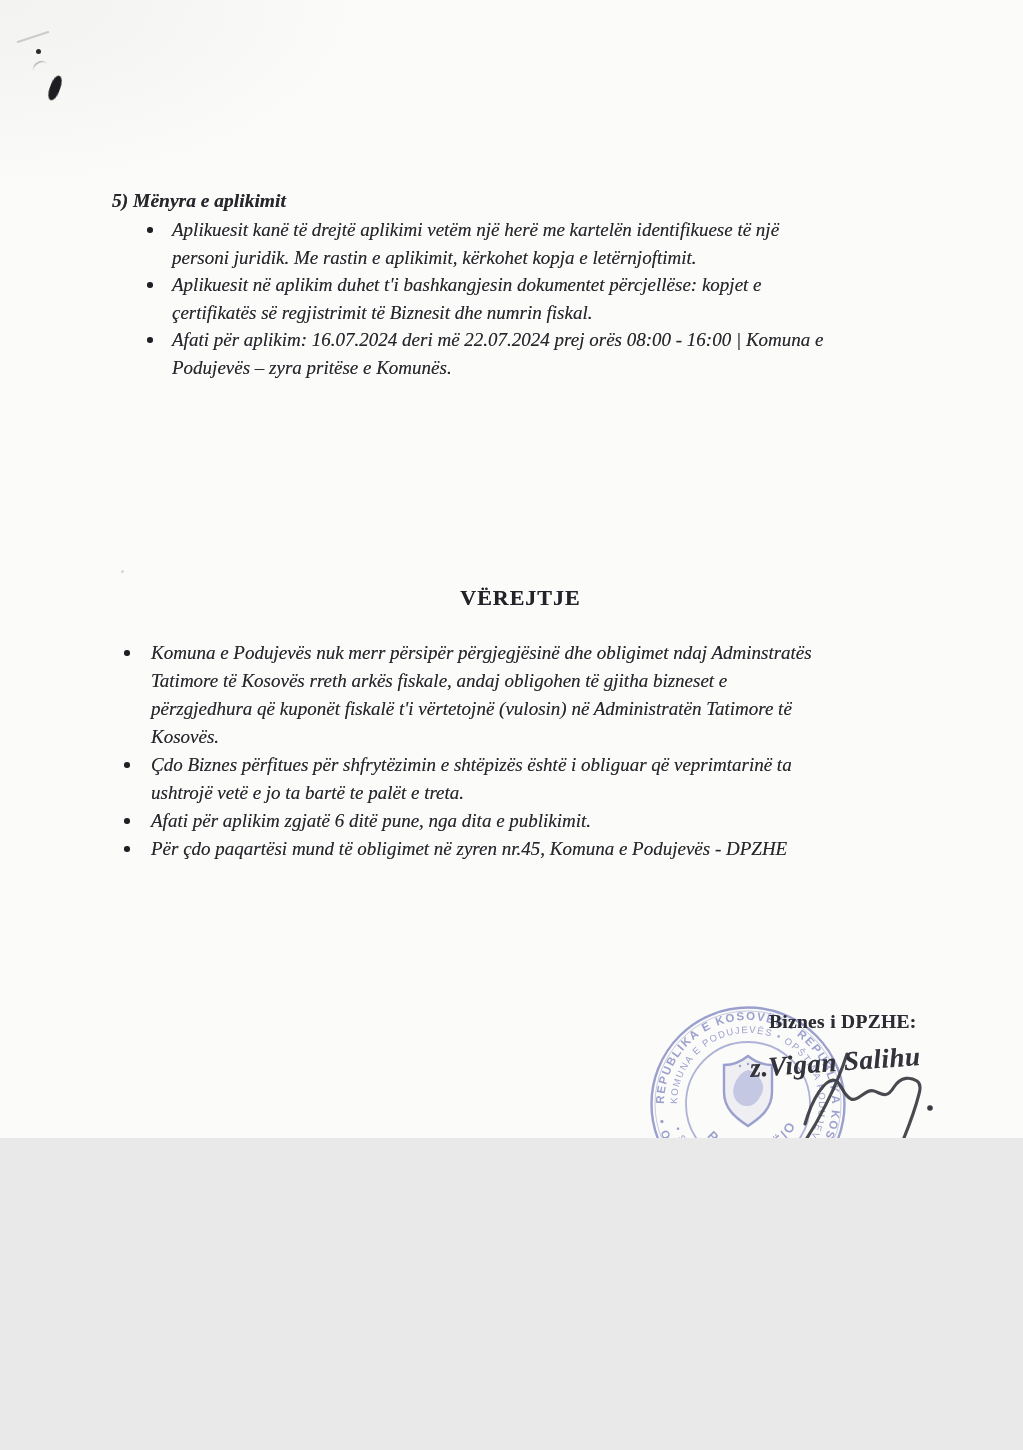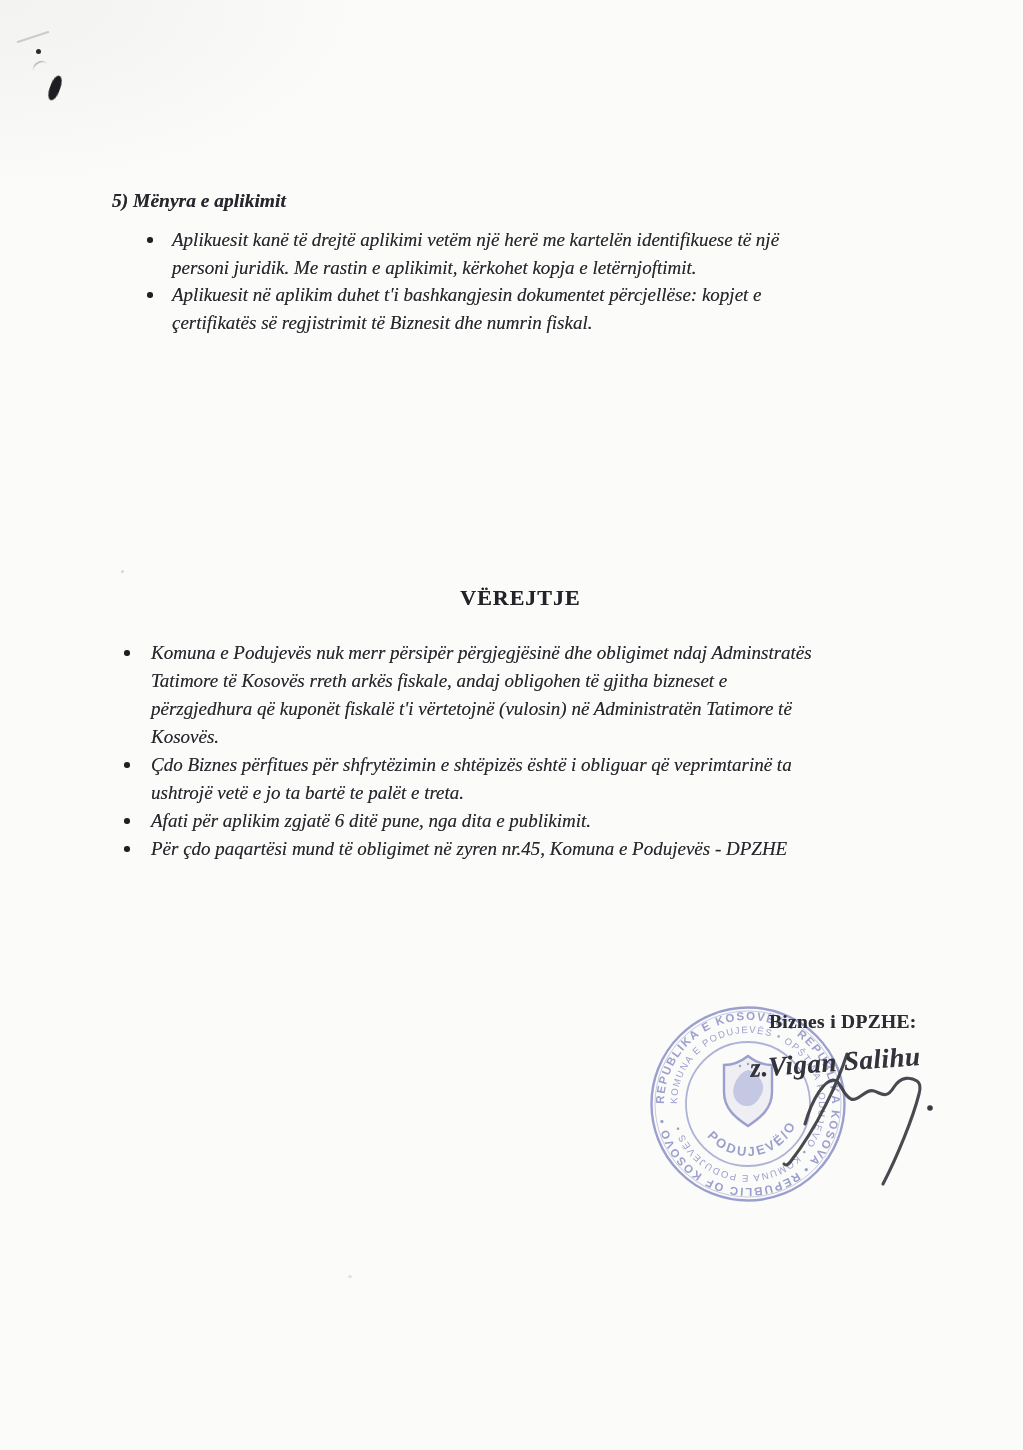--- a/index.html
+++ b/index.html
@@ -1,17 +1,17 @@
 <!DOCTYPE html>
 <html><head>
 <meta charset="utf-8">
 <style>
   html,body { margin:0; padding:0; background:#e9e9e9; }
   .page {
-    position:relative; width:1023px; height:1450px;
+    position:relative; width:1023px; height:1138px;
     background:#fbfbf9; overflow:hidden;
     font-family:"Liberation Serif","DejaVu Serif",serif;
     color:#26262c;
   }
   .page::before {
     content:""; position:absolute; inset:0; pointer-events:none;
     background:radial-gradient(620px 320px at 0% 0%, rgba(80,80,92,.05), transparent 62%);
   }
 
   
@@ -25,21 +25,21 @@
   .blist { position:absolute; list-style:none; margin:0; padding:0; }
   .blist li {
     position:relative; padding-left:31px; white-space:pre;
     font-style:italic; font-size:19px; line-height:27.6px;
     text-shadow:0 0 .5px rgba(38,38,46,.5);
   }
   .blist li::before {
     content:""; position:absolute; left:6px; top:11px;
     width:5.5px; height:5.5px; border-radius:50%; background:#1f1f26;
   }
-  .list-app    { left:141px; top:226px; }
+  .list-app    { left:141px; top:216px; }
   .list-notice { left:120px; top:639px; }
   .list-notice li { line-height:28px; }
   .list-notice li::before { left:4px; }
 
   .notice-title {
     position:absolute; left:0; top:585px; width:100%;
     text-align:center; font-weight:bold; font-size:22px; letter-spacing:1px;
     transform:translateX(9px); color:#222228;
     text-shadow:0 0 .6px rgba(30,30,38,.6);
   }
@@ -87,20 +87,22 @@
   <div class="speck-1"></div>
   <div class="speck-2"></div>
 
   <div class="doc-heading">5) Mënyra e aplikimit</div>
 
   <ul class="blist list-app">
     <li>Aplikuesit kanë të drejtë aplikimi vetëm një herë me kartelën identifikuese të një
 personi juridik. Me rastin e aplikimit, kërkohet kopja e letërnjoftimit.</li>
     <li>Aplikuesit në aplikim duhet t'i bashkangjesin dokumentet përcjellëse: kopjet e
 çertifikatës së regjistrimit të Biznesit dhe numrin fiskal.</li>
+    <li>Afati për aplikim: 16.07.2024 deri më 22.07.2024 prej orës 08:00 - 16:00 | Komuna e
+Podujevës – zyra pritëse e Komunës.</li>
   </ul>
 
   <div class="notice-title">VËREJTJE</div>
 
   <ul class="blist list-notice">
     <li>Komuna e Podujevës nuk merr përsipër përgjegjësinë dhe obligimet ndaj Adminstratës
 Tatimore të Kosovës rreth arkës fiskale, andaj obligohen të gjitha bizneset e
 përzgjedhura që kuponët fiskalë t'i vërtetojnë (vulosin) në Administratën Tatimore të
 Kosovës.</li>
     <li>Çdo Biznes përfitues për shfrytëzimin e shtëpizës është i obliguar që veprimtarinë ta

